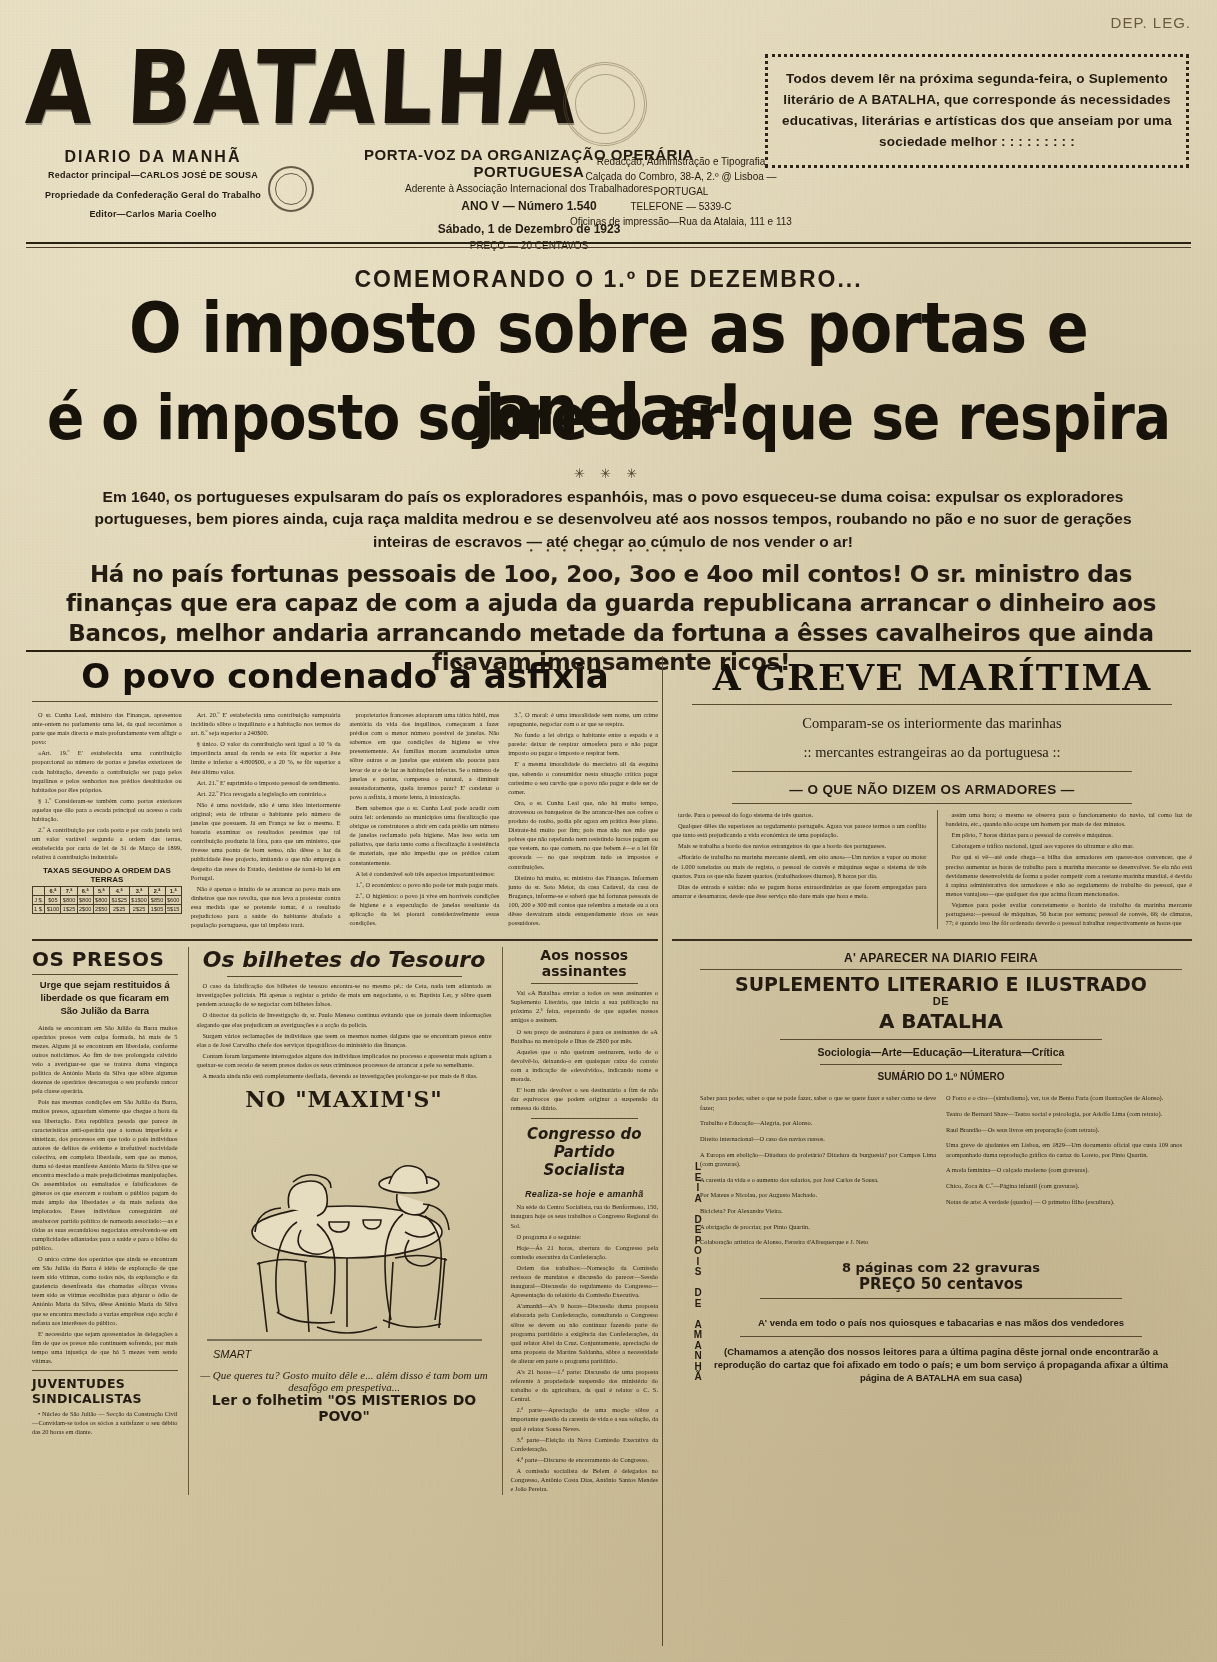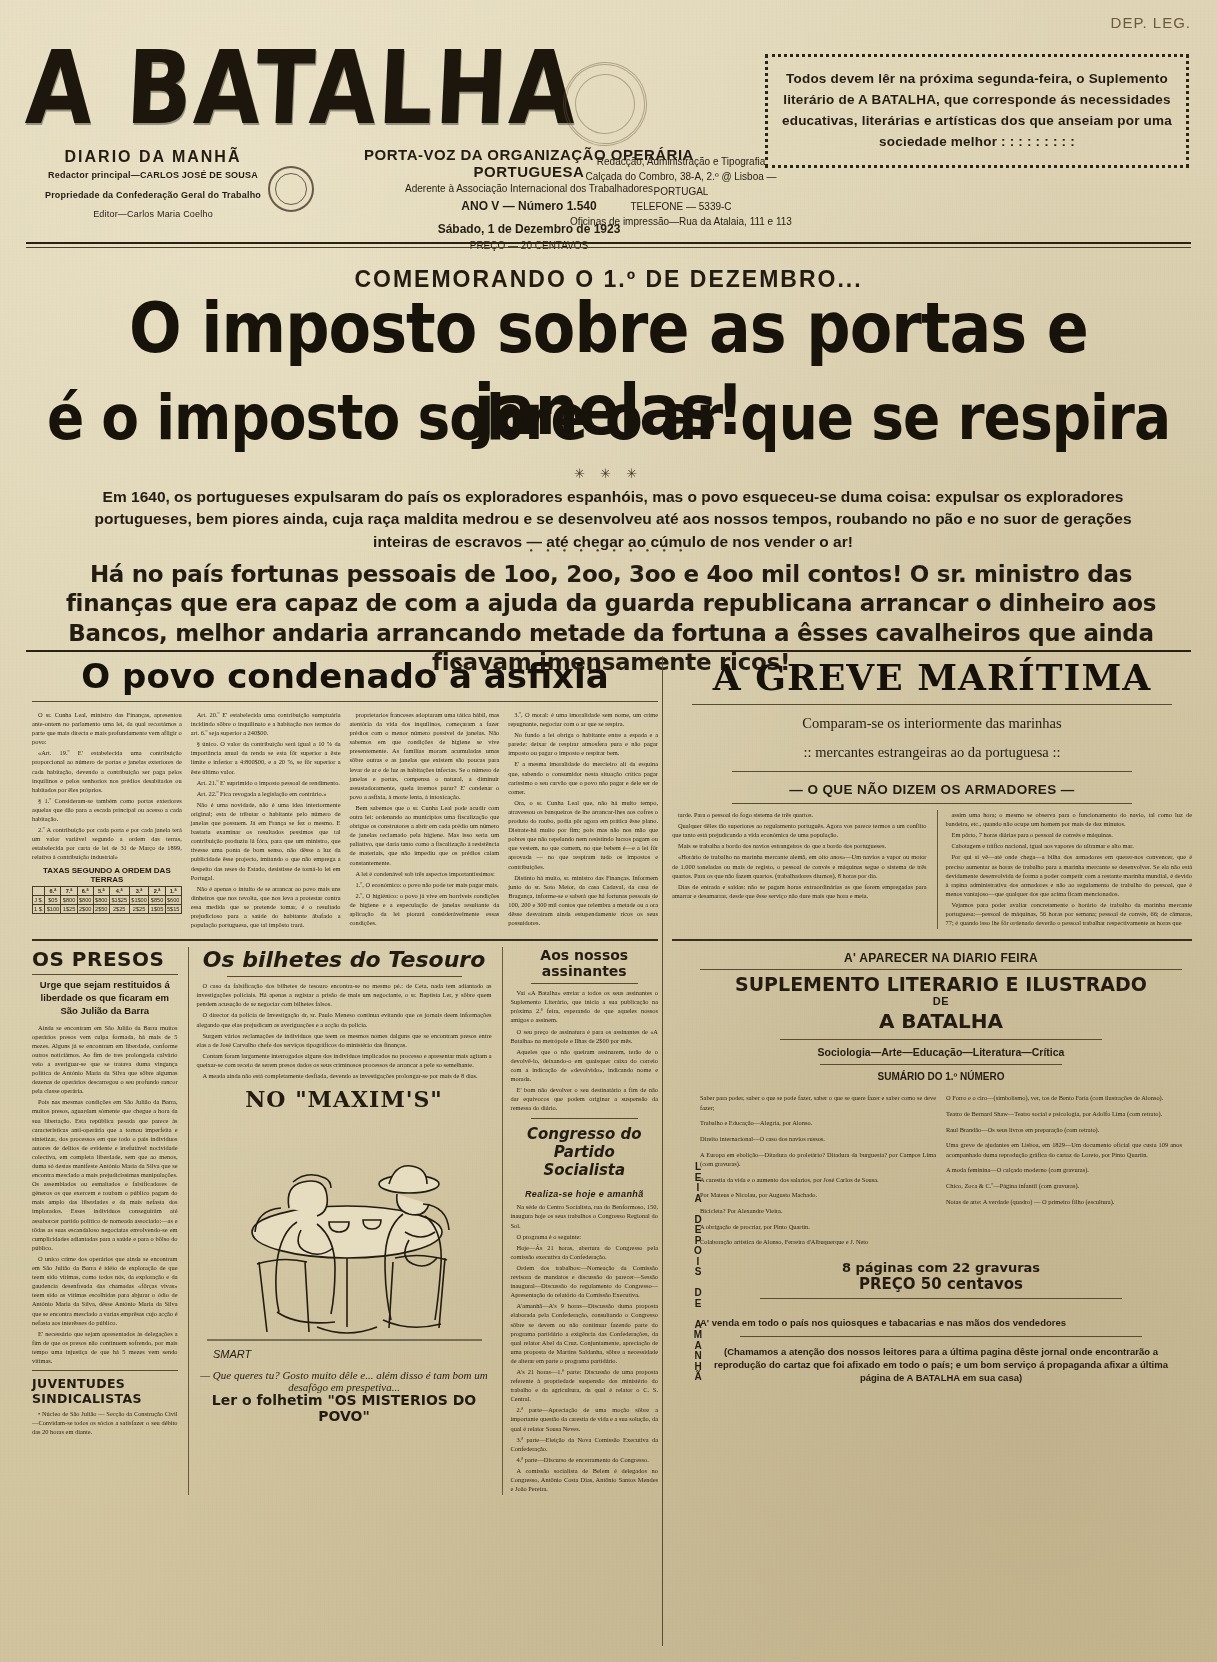--- a/index.html
+++ b/index.html
@@ -38,21 +38,21 @@
     white-space:nowrap;
   }
   .stampseal{position:absolute;left:545px;top:48px;width:78px;height:78px;border:3px double #6e5c3d;
     border-radius:50%;opacity:.45;transform:rotate(-12deg);}
   .stampseal:after{content:"";position:absolute;inset:9px;border:1px solid #6e5c3d;border-radius:50%;}
 
   .mh-left{position:absolute;left:10px;top:134px;width:250px;text-align:center;}
   .mh-left .t1{font-family:"Liberation Sans",sans-serif;font-weight:bold;font-size:16px;letter-spacing:2px;}
   .mh-left .t2{font-family:"Liberation Sans",sans-serif;font-size:9px;font-weight:bold;margin-top:4px;letter-spacing:.2px;}
   .mh-left .t3{font-family:"Liberation Sans",sans-serif;font-size:9px;font-weight:bold;margin-top:10px;letter-spacing:.2px;}
-  .mh-left .t4{font-family:"Liberation Sans",sans-serif;font-size:9px;font-weight:normal;margin-top:9px;letter-spacing:.2px;}
+  .mh-left .t4{font-family:"Liberation Sans",sans-serif;font-size:9px;font-weight:bold;margin-top:9px;letter-spacing:.2px;}
   .mh-emblem{position:absolute;left:250px;top:152px;width:42px;height:42px;border:2px solid #3a2f1f;border-radius:50%;opacity:.75;}
   .mh-emblem:after{content:"";position:absolute;inset:5px;border:1px solid #3a2f1f;border-radius:50%;}
 
   .mh-mid{position:absolute;left:296px;top:132px;width:430px;text-align:center;}
   .mh-mid .m1{font-family:"Liberation Sans",sans-serif;font-weight:bold;font-size:15px;letter-spacing:.5px;}
   .mh-mid .m2{font-family:"Liberation Sans",sans-serif;font-size:10px;margin-top:3px;}
   .mh-mid .m3{font-family:"Liberation Sans",sans-serif;font-weight:bold;font-size:12px;margin-top:5px;}
   .mh-mid .m4{font-family:"Liberation Sans",sans-serif;font-weight:bold;font-size:12px;margin-top:9px;}
   .mh-mid .m5{font-family:"Liberation Sans",sans-serif;font-size:10px;margin-top:4px;}
   .mh-right-info{position:absolute;left:548px;top:140px;width:230px;font-family:"Liberation Sans",sans-serif;
@@ -121,21 +121,21 @@
   .folhetim{font-family:"DejaVu Sans",sans-serif;font-weight:bold;font-size:14px;text-align:center;margin-top:6px;}
   .sup-k{font-family:"Liberation Sans",sans-serif;font-weight:bold;font-size:11px;text-align:center;letter-spacing:.5px;}
   .sup-t{font-family:"DejaVu Sans",sans-serif;font-weight:bold;font-size:19px;text-align:center;line-height:1.1;margin-top:3px;}
   .sup-t2{font-family:"DejaVu Sans",sans-serif;font-weight:bold;font-size:20px;text-align:center;margin-top:2px;}
   .sup-sub{font-family:"Liberation Sans",sans-serif;font-weight:bold;font-size:10.5px;text-align:center;margin-top:6px;}
   .sumario{font-family:"Liberation Sans",sans-serif;font-weight:bold;font-size:10px;text-align:center;margin-top:6px;}
   .suplists{display:flex;gap:10px;margin-top:5px;}
   .suplists .c{flex:1;font-size:6.4px;line-height:1.45;text-align:justify;}
   .bigprice{font-family:"DejaVu Sans",sans-serif;font-weight:bold;font-size:13px;text-align:center;margin-top:7px;}
   .bigprice2{font-family:"DejaVu Sans",sans-serif;font-weight:bold;font-size:15px;text-align:center;}
-  .venda{font-family:"Liberation Sans",sans-serif;font-weight:bold;font-size:9.5px;margin-top:18px;line-height:1.35;}
+  .venda{font-family:"Liberation Sans",sans-serif;font-weight:bold;font-size:9.5px;text-align:center;margin-top:18px;line-height:1.35;}
   .chamamos{font-family:"Liberation Sans",sans-serif;font-weight:bold;font-size:9.5px;text-align:center;margin-top:8px;line-height:1.4;}
 
   .vertical-leia{position:absolute;left:672px;top:1148px;width:16px;
     font-family:"Liberation Sans",sans-serif;font-weight:bold;font-size:10px;line-height:1.05;text-align:center;}
 
   .aparecer{font-family:"Liberation Sans",sans-serif;font-weight:bold;font-size:12px;text-align:center;letter-spacing:.3px;}
   .juv{font-family:"DejaVu Sans",sans-serif;font-weight:bold;font-size:12.5px;letter-spacing:.3px;}
 </style>
 </head>
 <body>

